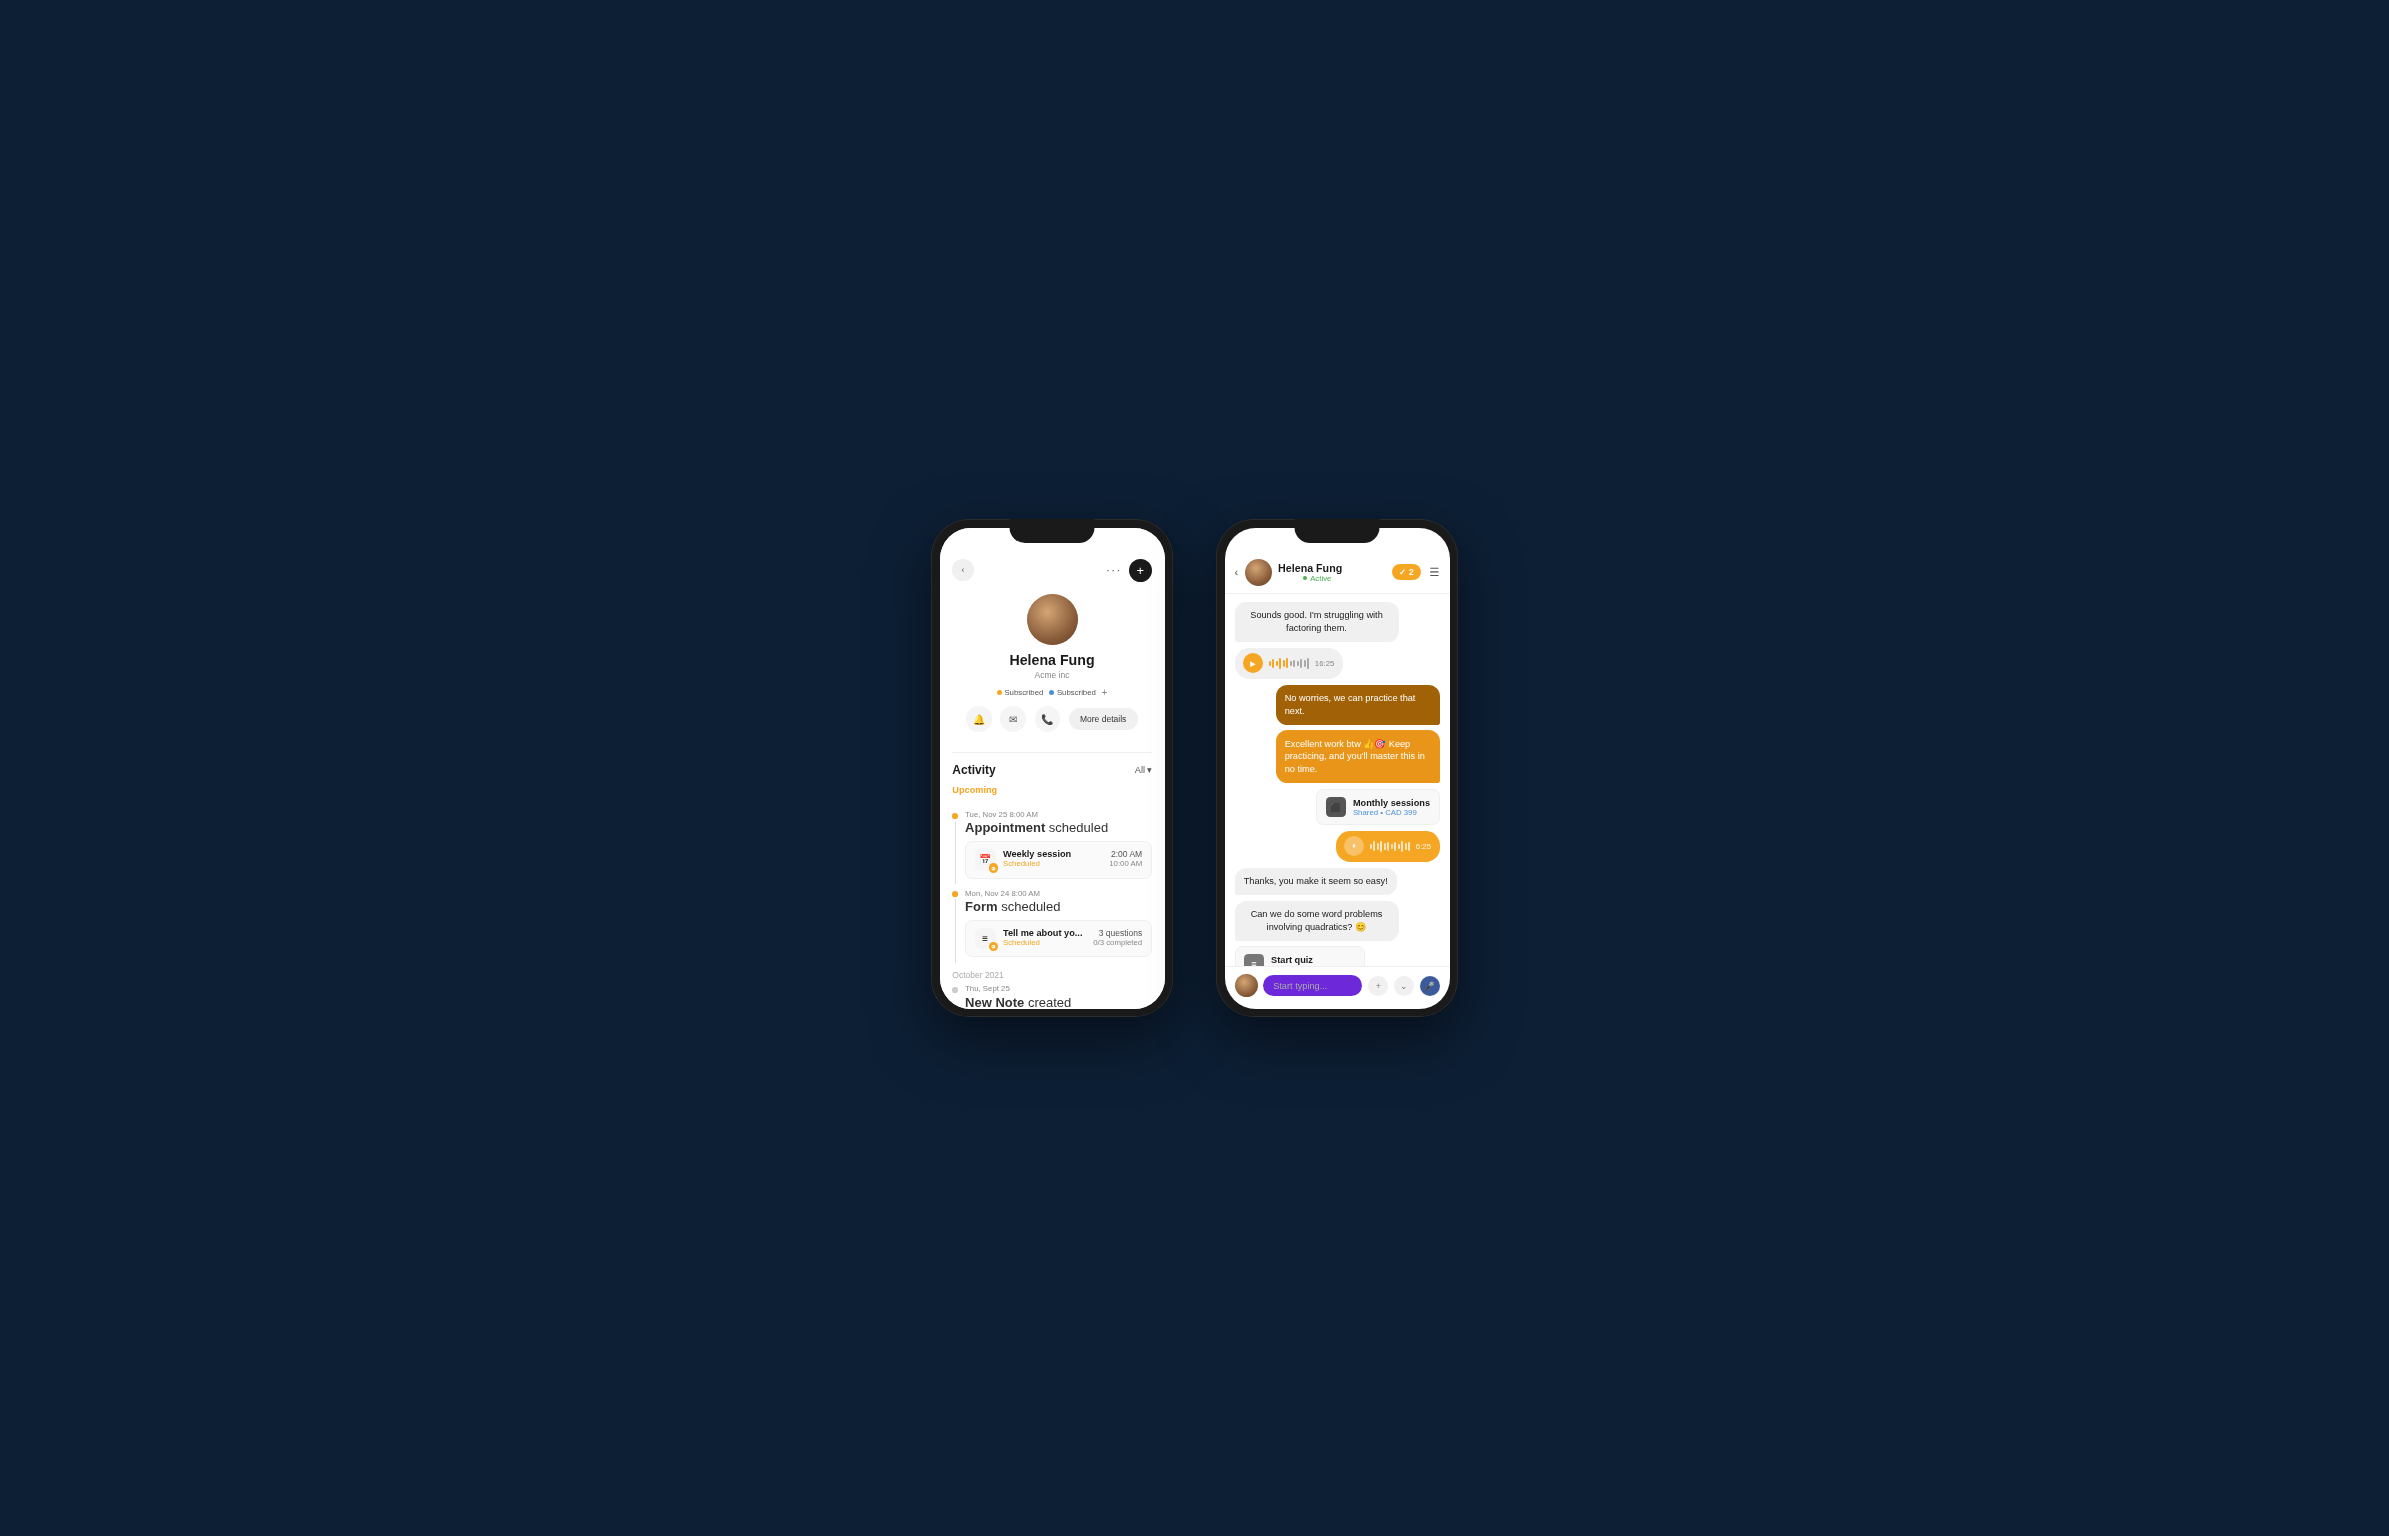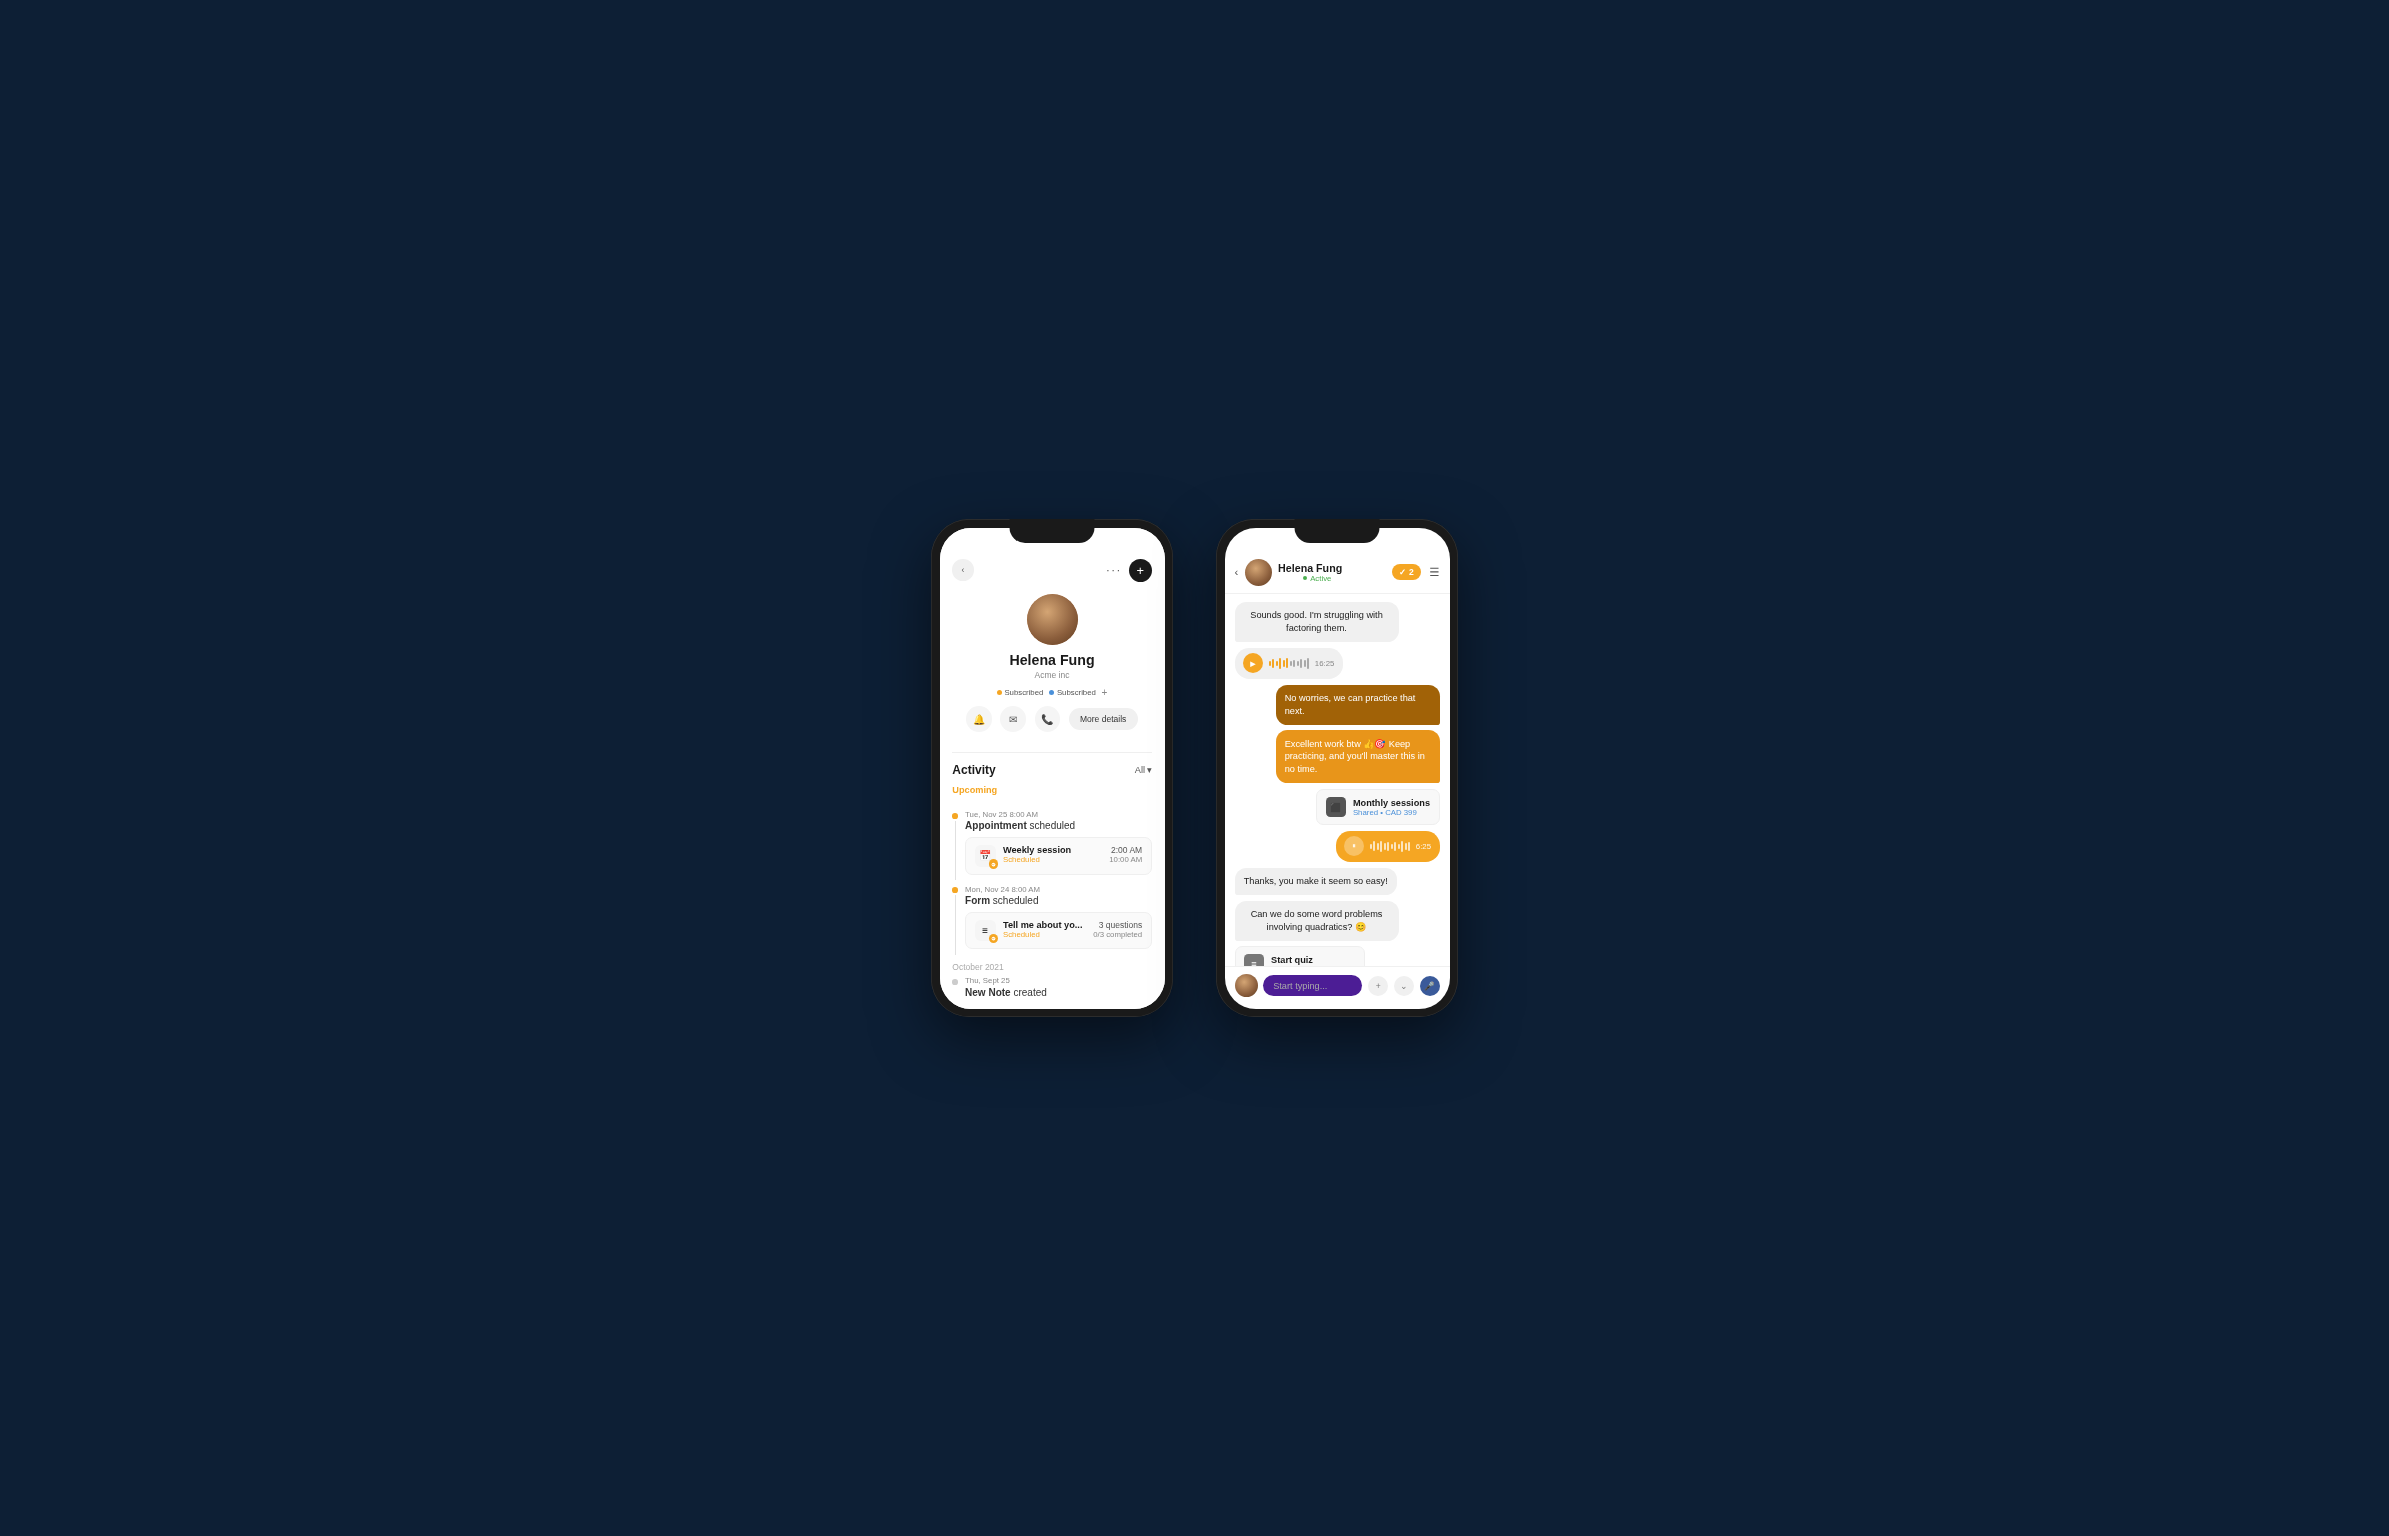--- a/index.html
+++ b/index.html
@@ -230,21 +230,21 @@
       background: #e0e0e0;
       margin-top: 2.1px;
     }
     .timeline-content { flex: 1; }
     .timeline-date {
       font-size: 7.8px;
       color: #888;
       margin-bottom: 1.4px;
     }
     .timeline-text {
-      font-size: 10px;
+      font-size: 13px;
       color: #333;
       margin-bottom: 5.7px;
     }
     .timeline-text strong { font-weight: 600; }
     .card-item {
       background: #fafafa;
       border: 0.7px solid #efefef;
       border-radius: 7.1px;
       padding: 7.1px 8.5px;
       display: flex;
@@ -506,21 +506,21 @@
     }
     .input-avatar {
       width: 23px;
       height: 23px;
       border-radius: 50%;
       background: radial-gradient(circle at 40% 35%, #d4a574, #8b5e3c 60%, #5c3a1e);
       flex-shrink: 0;
     }
     .chat-input-field {
       flex: 1;
-      background: #4c1d95;
+      background: #6d28d9;
       border-radius: 14.2px;
       padding: 5.7px 10px;
       font-size: 9.2px;
       color: #aaa;
     }
     .input-action-btn {
       width: 20px;
       height: 20px;
       border-radius: 50%;
       background: #f0f0f0;

